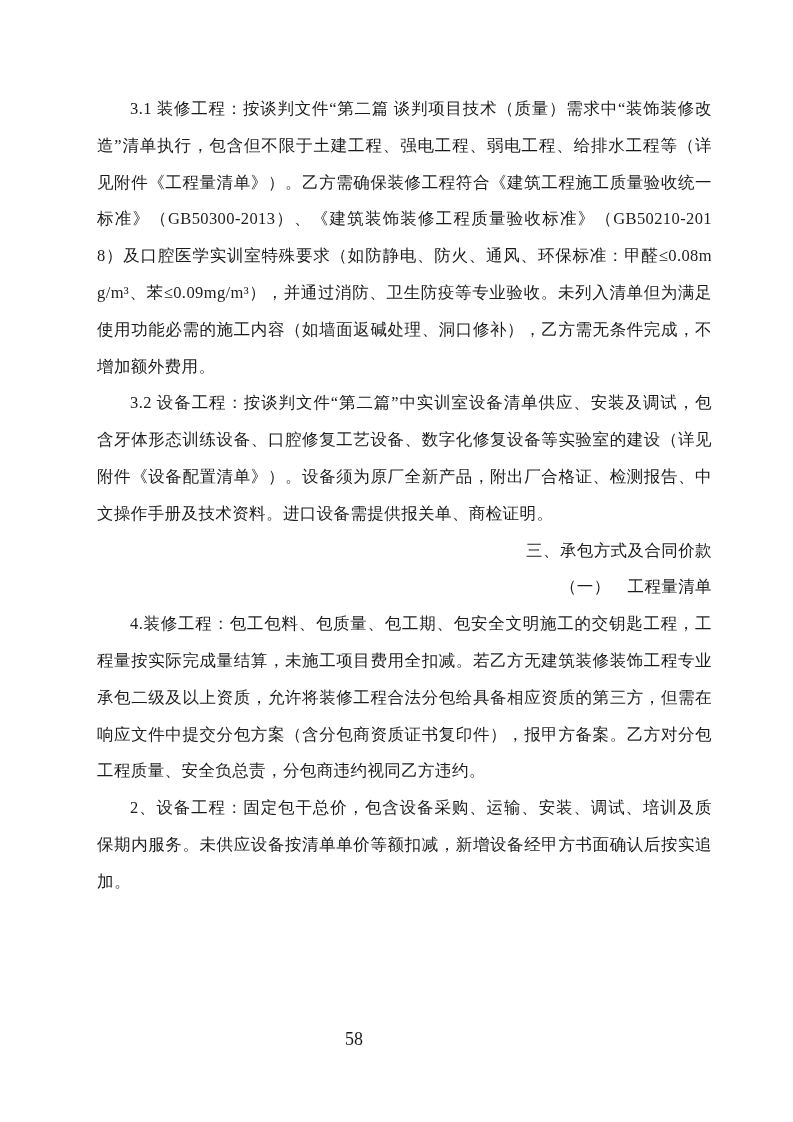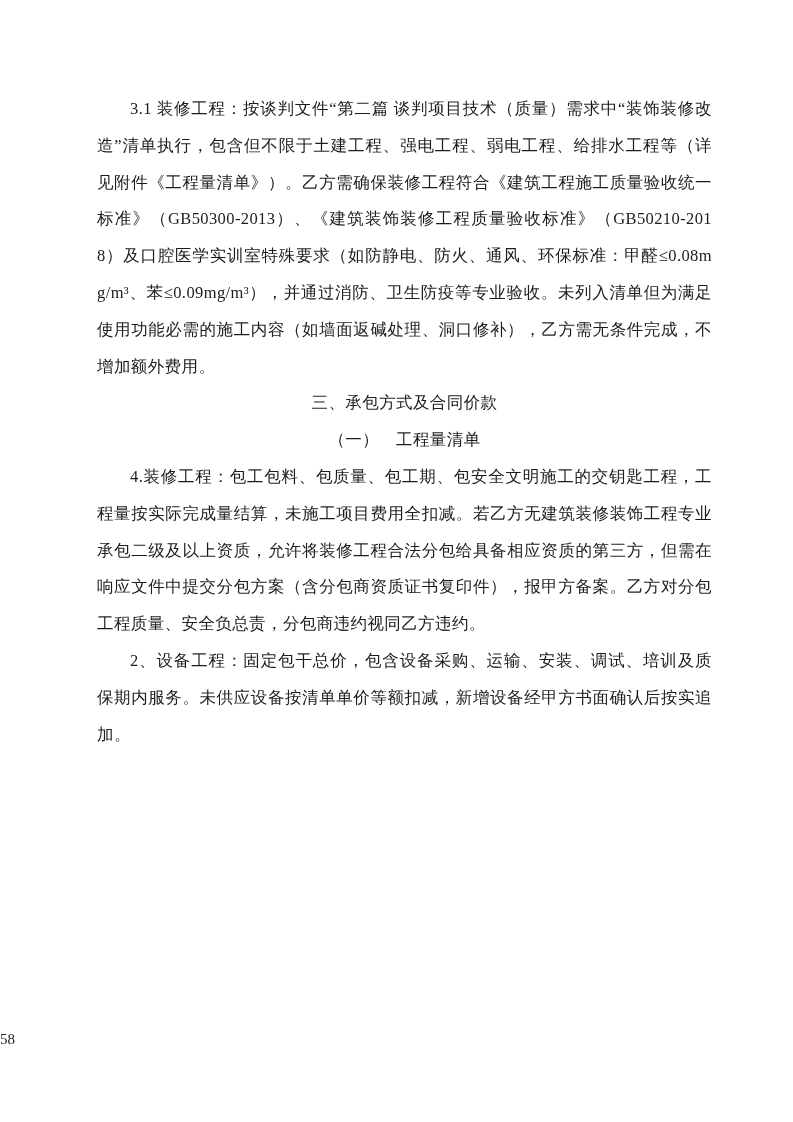--- a/index.html
+++ b/index.html
@@ -33,37 +33,39 @@
     font-size: 16.5px;
     line-height: 36.8px;
     letter-spacing: 0.4px;
     text-align: justify;
     word-break: break-all;
   }
   .block.indent {
     text-indent: 2em;
   }
   .block.heading {
-    text-align: center;
+    text-align: right;
   }
   .page-number {
     position: absolute;
     top: 1030px;
     left: 0;
     width: 708px;
-    font-size: 15px;
+    text-align: center;
+    font-size: 18px;
     line-height: 18px;
     color: #1c1c1c;
   }
 </style>
 </head>
 <body>
 
 <div class="page">
   <div class="content">
       <div class="block indent">3.1 装修工程：按谈判文件“第二篇 谈判项目技术（质量）需求中“装饰装修改造”清单执行，包含但不限于土建工程、强电工程、弱电工程、给排水工程等（详见附件《工程量清单》）。乙方需确保装修工程符合《建筑工程施工质量验收统一标准》（GB50300-2013）、《建筑装饰装修工程质量验收标准》（GB50210-2018）及口腔医学实训室特殊要求（如防静电、防火、通风、环保标准：甲醛≤0.08mg/m³、苯≤0.09mg/m³），并通过消防、卫生防疫等专业验收。未列入清单但为满足使用功能必需的施工内容（如墙面返碱处理、洞口修补），乙方需无条件完成，不增加额外费用。</div>
+      <div class="block indent">3.2 设备工程：按谈判文件“第二篇”中实训室设备清单供应、安装及调试，包含牙体形态训练设备、口腔修复工艺设备、数字化修复设备等实验室的建设（详见附件《设备配置清单》）。设备须为原厂全新产品，附出厂合格证、检测报告、中文操作手册及技术资料。进口设备需提供报关单、商检证明。</div>
       <div class="block heading">三、承包方式及合同价款</div>
       <div class="block heading">（一）　工程量清单</div>
       <div class="block indent">4.装修工程：包工包料、包质量、包工期、包安全文明施工的交钥匙工程，工程量按实际完成量结算，未施工项目费用全扣减。若乙方无建筑装修装饰工程专业承包二级及以上资质，允许将装修工程合法分包给具备相应资质的第三方，但需在响应文件中提交分包方案（含分包商资质证书复印件），报甲方备案。乙方对分包工程质量、安全负总责，分包商违约视同乙方违约。</div>
       <div class="block indent">2、设备工程：固定包干总价，包含设备采购、运输、安装、调试、培训及质保期内服务。未供应设备按清单单价等额扣减，新增设备经甲方书面确认后按实追加。</div>
     </div>
   <div class="page-number">58</div>
 </div>
 
 </body></html>

